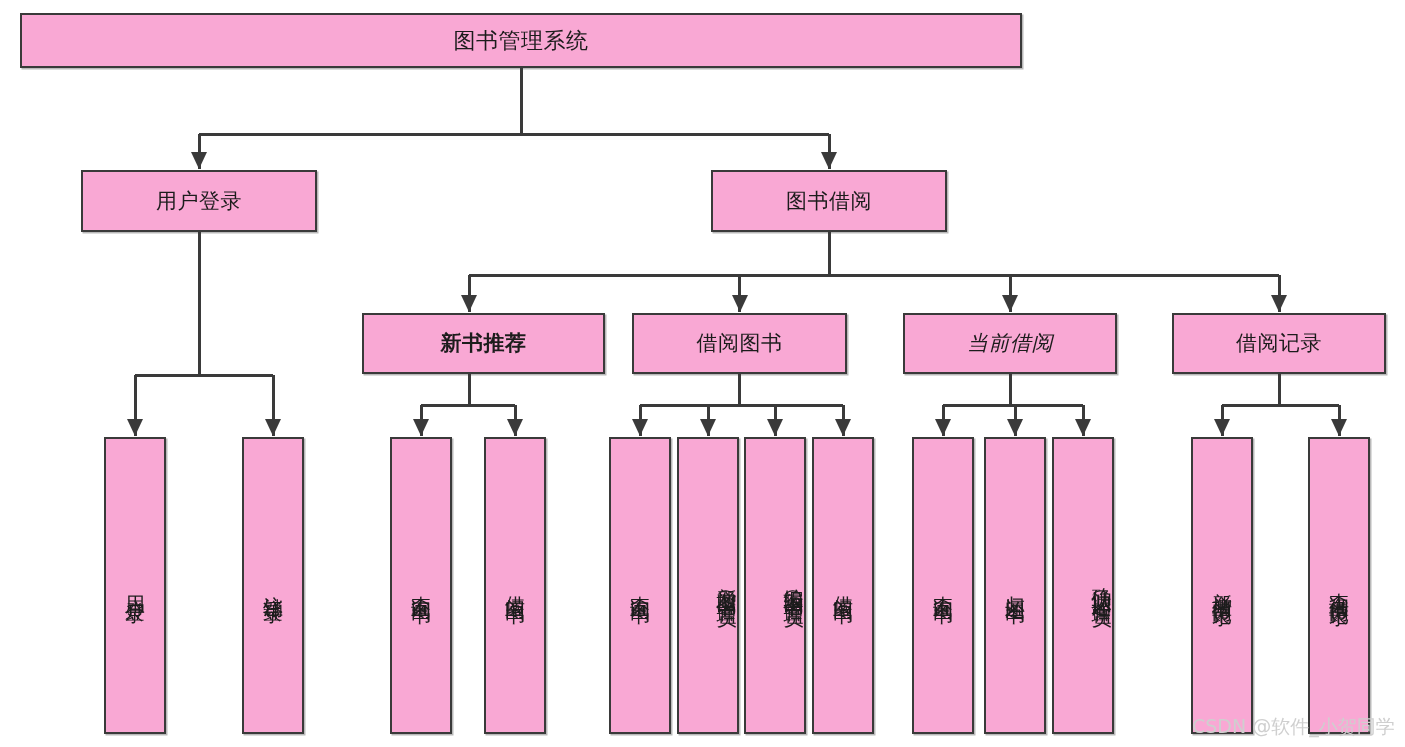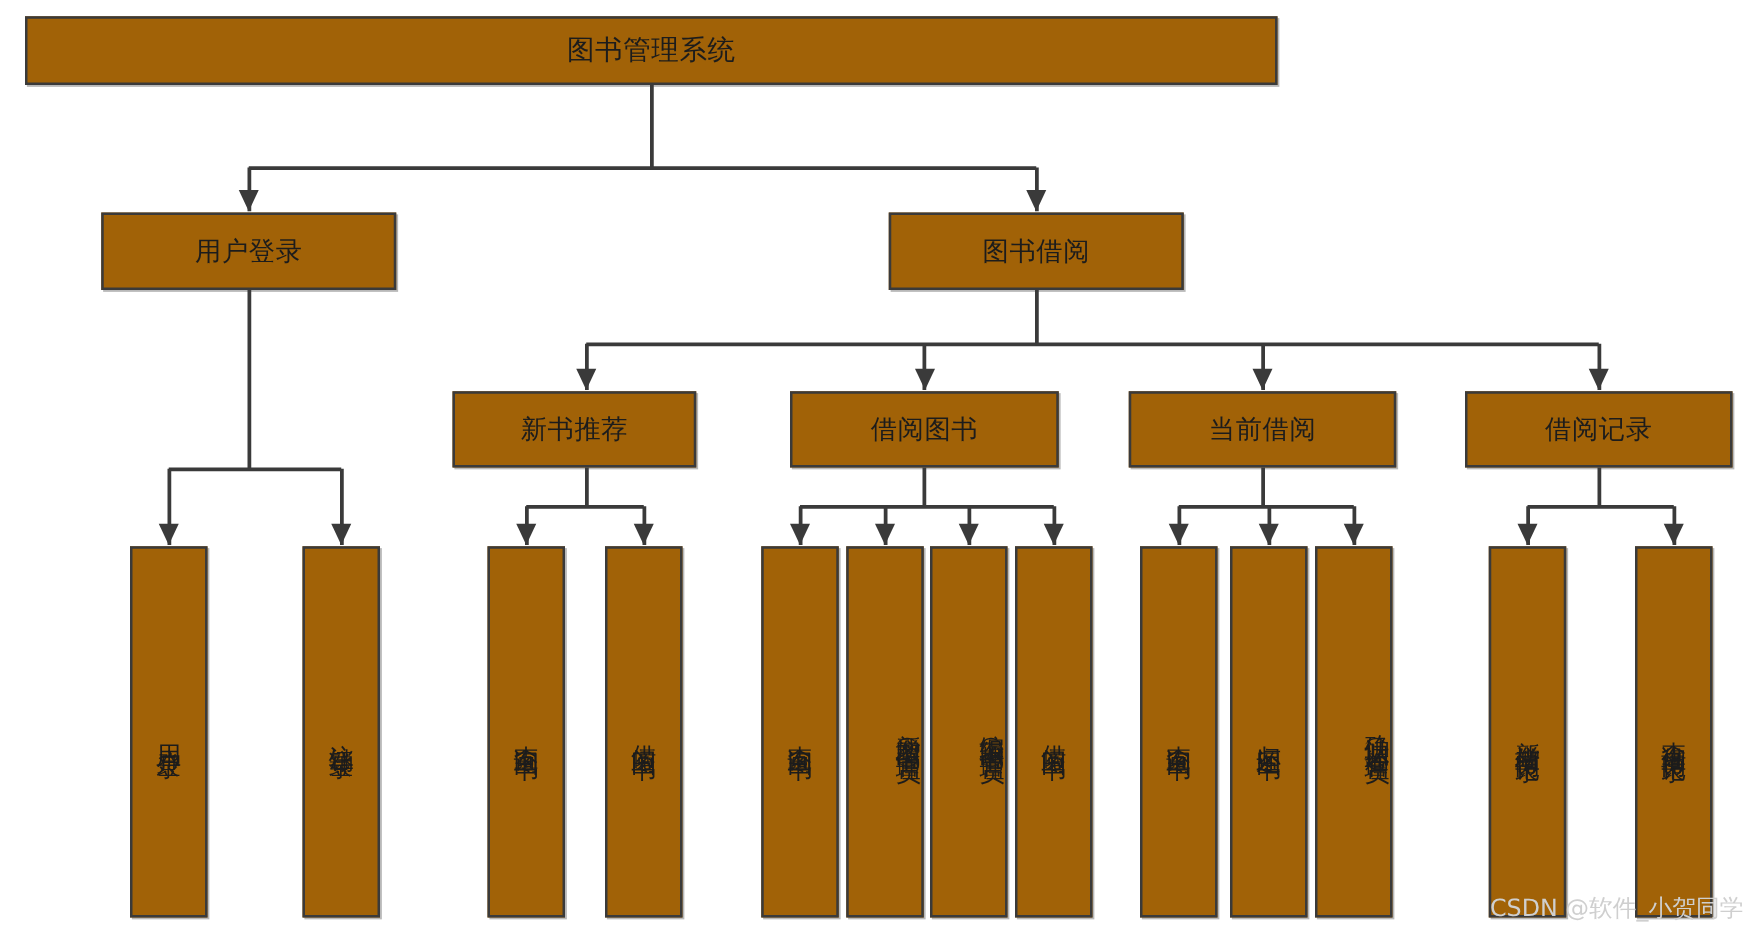--- a/index.html
+++ b/index.html
@@ -15,21 +15,21 @@
     position: relative;
     width: 1405px;
     height: 747px;
     background: #ffffff;
     overflow: hidden;
   }
   
   .node {
     position: absolute;
     box-sizing: border-box;
-    background: #a16207;
+    background: #f9a8d4;
     border: 2px solid #3a3a3a;
     box-shadow: 1.5px 1.5px 0 0 #b9b9b9;
     display: flex;
     align-items: center;
     justify-content: center;
     color: #1c1c1c;
     font-size: 21px;
     line-height: 1.25;
     letter-spacing: 0.5px;
     white-space: nowrap;
@@ -78,23 +78,23 @@
 </style>
 </head>
 <body>
 
 <div id="diagram-root">
 
   <div id="nodes-layer">
       <div class="node root" style="left: 20px; top: 13px; width: 1002px; height: 55px;">图书管理系统</div>
       <div class="node level2" style="left: 81px; top: 170px; width: 236px; height: 62px;">用户登录</div>
       <div class="node level2" style="left: 711px; top: 170px; width: 236px; height: 62px;">图书借阅</div>
-      <div class="node level3" style="left: 362px; top: 313px; width: 195px; height: 61px;">新书推荐</div>
+      <div class="node level3" style="left: 362px; top: 313px; width: 243px; height: 61px; font-weight: bold;">新书推荐</div>
       <div class="node level3" style="left: 632px; top: 313px; width: 215px; height: 61px;">借阅图书</div>
-      <div class="node level3" style="left: 903px; top: 313px; width: 214px; height: 61px;">当前借阅</div>
+      <div class="node level3" style="left: 903px; top: 313px; width: 214px; height: 61px; font-style: italic;">当前借阅</div>
       <div class="node level3" style="left: 1172px; top: 313px; width: 214px; height: 61px;">借阅记录</div>
       <div class="node leaf center-text" style="left: 104px; top: 437px; width: 62px; height: 297px;">用户登录</div>
       <div class="node leaf center-text" style="left: 242px; top: 437px; width: 62px; height: 297px;">注销登录</div>
       <div class="node leaf center-text" style="left: 390px; top: 437px; width: 62px; height: 297px;">查询图书</div>
       <div class="node leaf center-text" style="left: 484px; top: 437px; width: 62px; height: 297px;">借阅图书</div>
       <div class="node leaf center-text" style="left: 609px; top: 437px; width: 62px; height: 297px;">查询图书</div>
       <div class="node leaf" style="left: 677px; top: 437px; width: 62px; height: 297px;">新增图书（管理员）</div>
       <div class="node leaf" style="left: 744px; top: 437px; width: 62px; height: 297px;">编辑图书（管理员）</div>
       <div class="node leaf center-text" style="left: 812px; top: 437px; width: 62px; height: 297px;">借阅图书</div>
       <div class="node leaf center-text" style="left: 912px; top: 437px; width: 62px; height: 297px;">查询图书</div>

